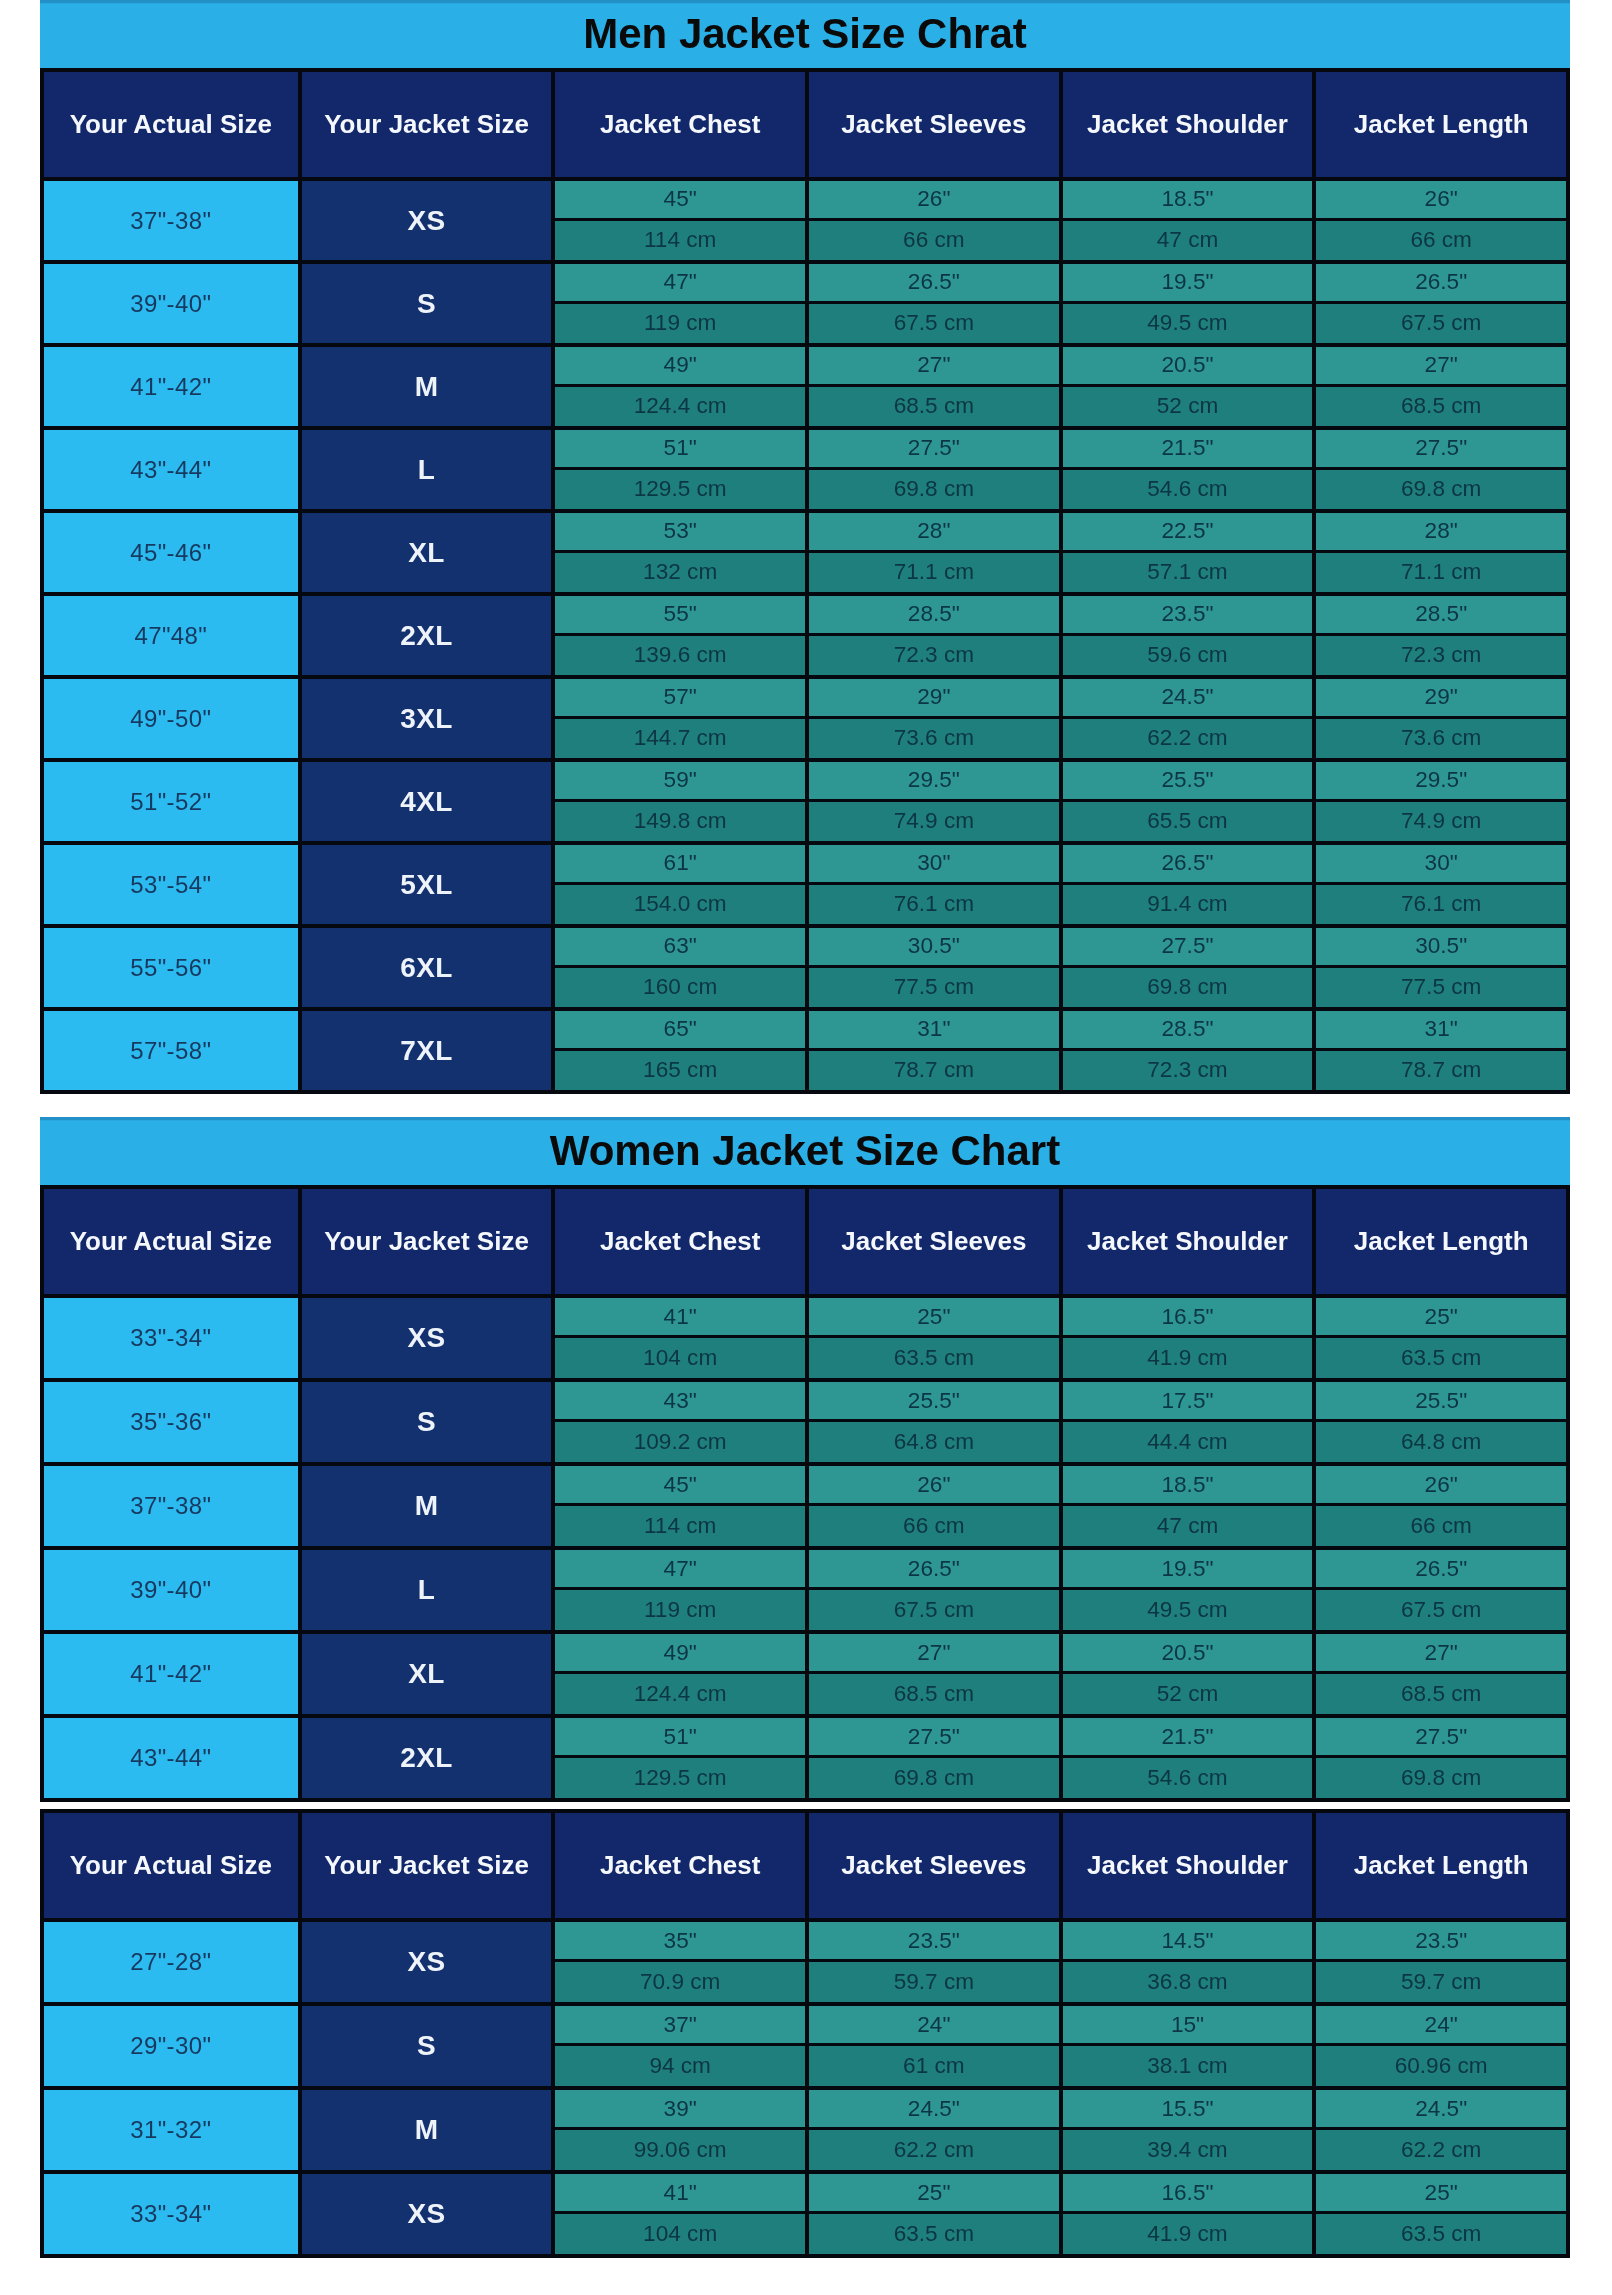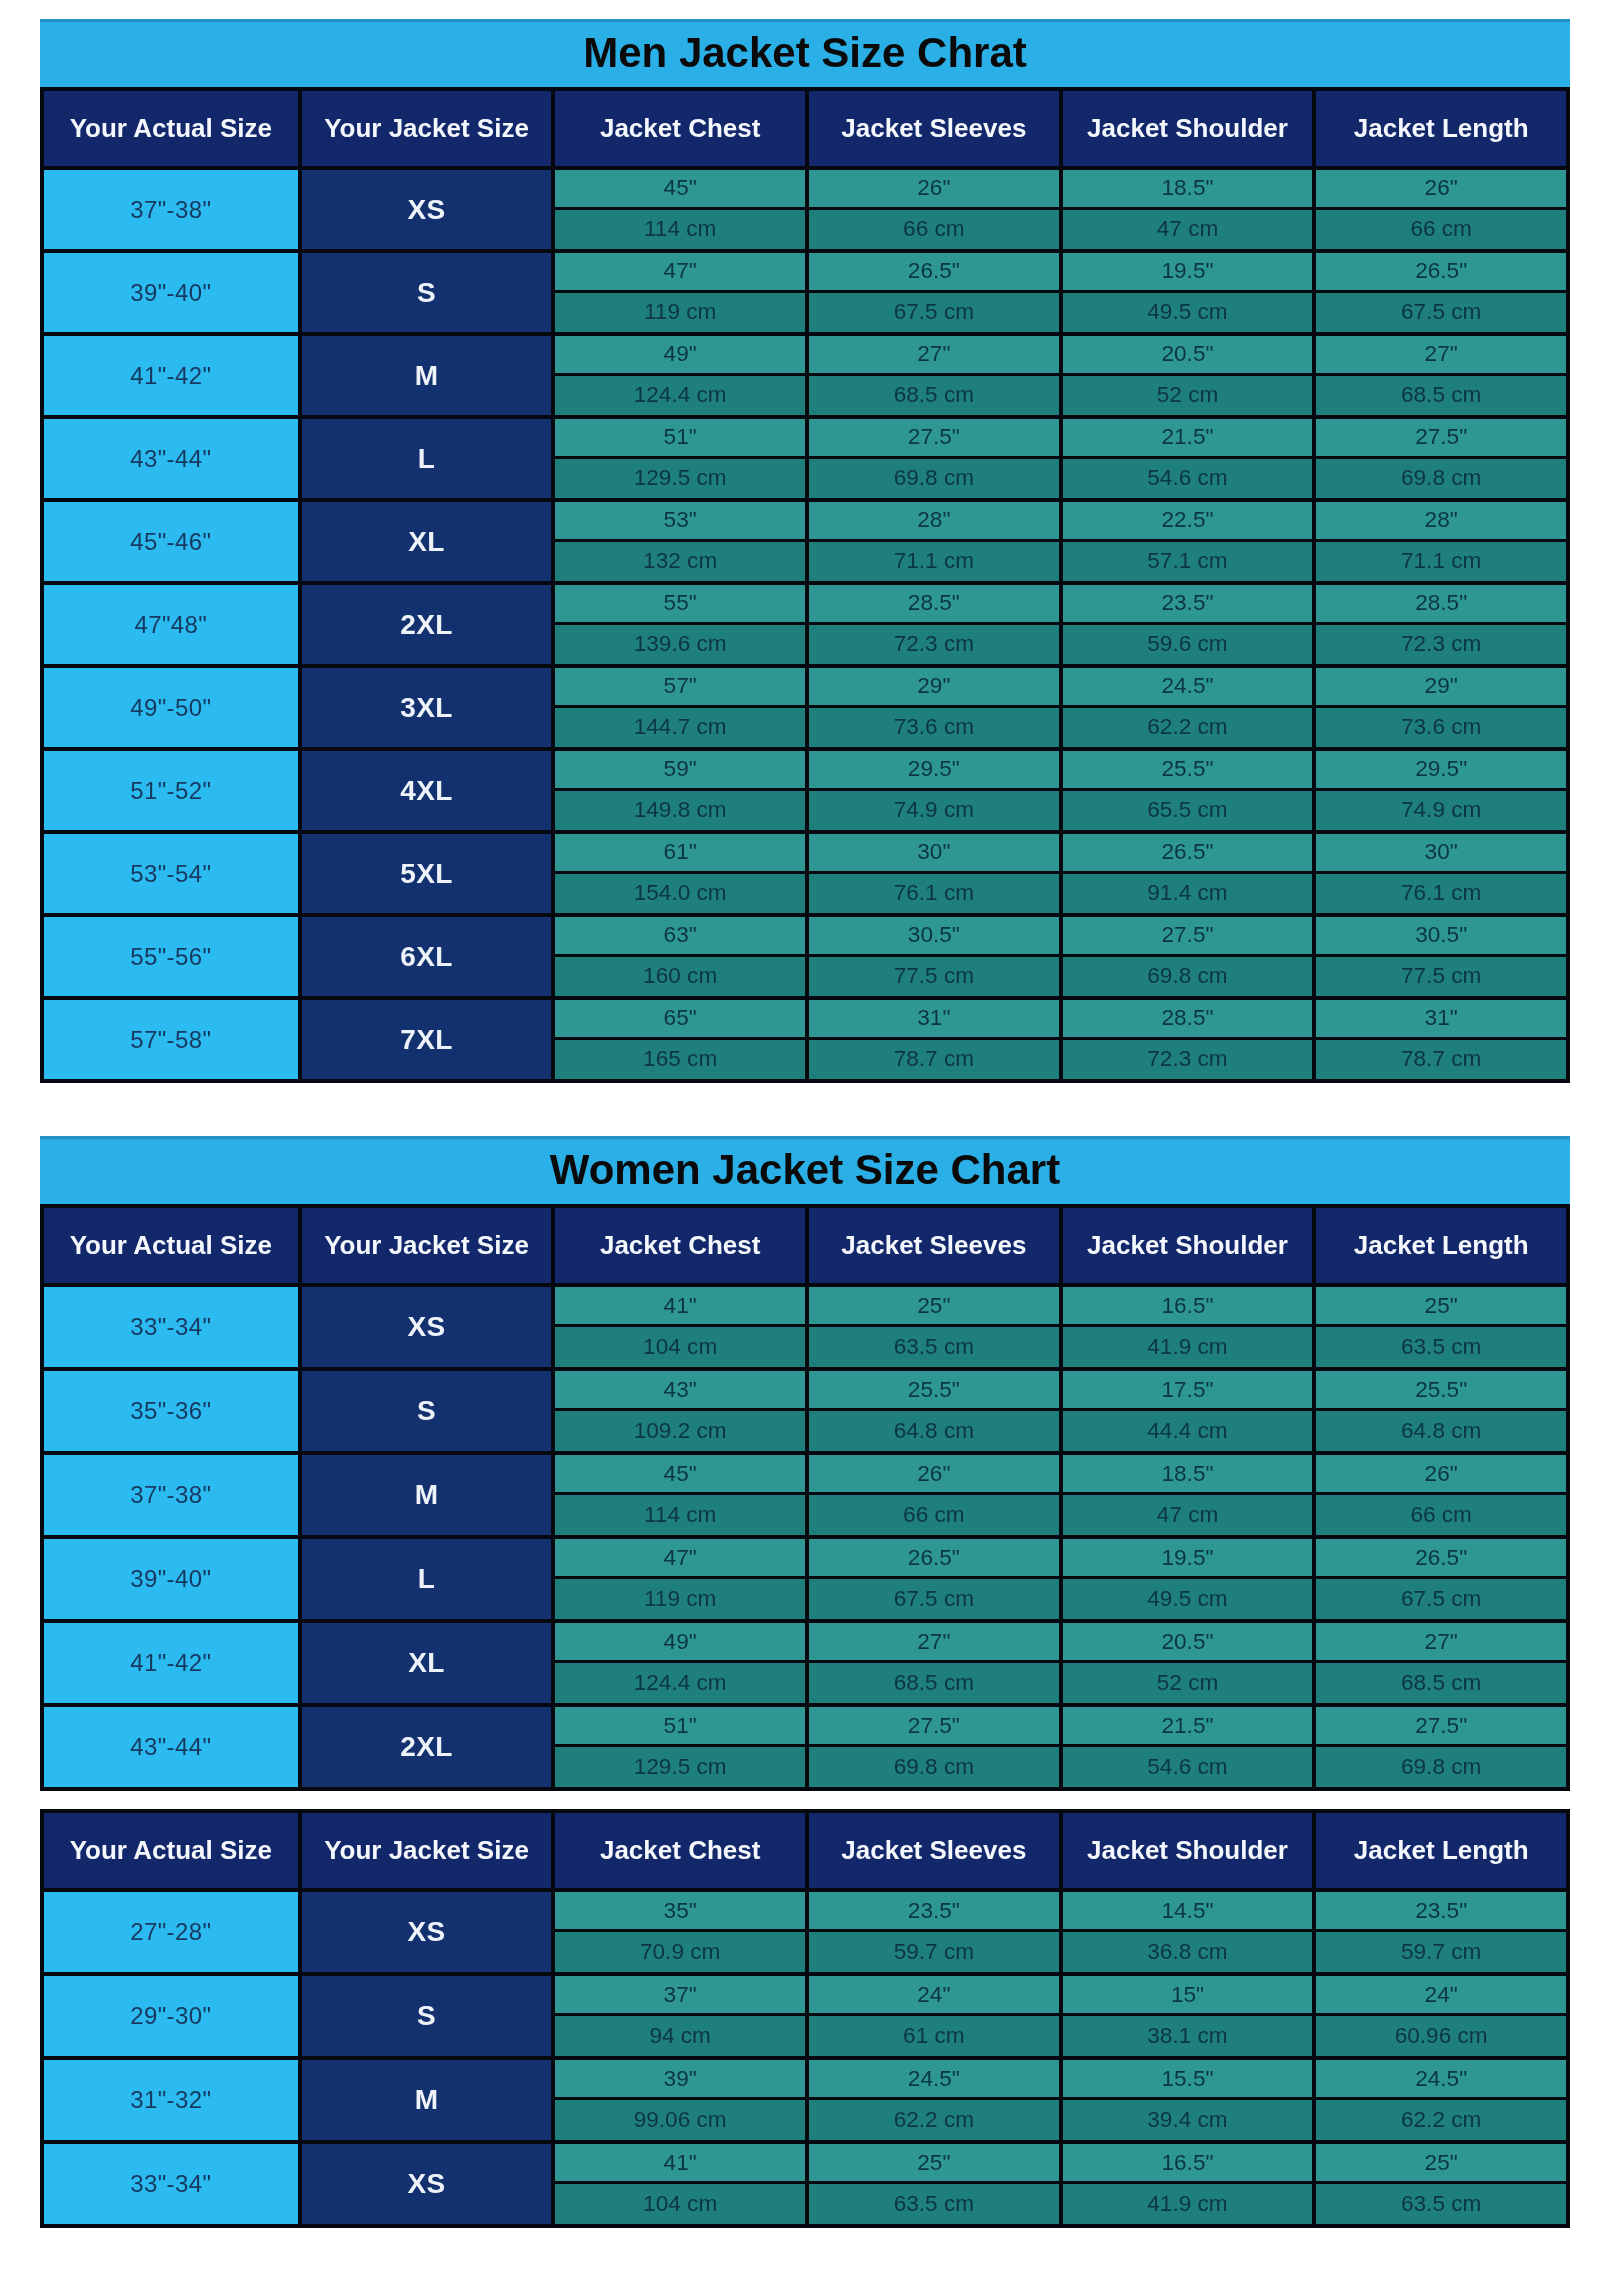--- a/index.html
+++ b/index.html
@@ -10,26 +10,25 @@
   .tbl{position:absolute;left:40px;width:1530px;}
   section[data-table="0"]{top:0px;}
   section[data-table="1"]{top:1117px;}
   section[data-table="2"]{top:1809px;}
 
   .title{
     height:68px;background:var(--title-bar,#2BAFE7);
     display:flex;align-items:center;justify-content:center;
     font-size:42px;font-weight:bold;color:var(--title-text,#0a0a0a);
     box-shadow:inset 0 3.2px 0 rgba(10,40,90,.22);
-    margin-top:19px;
   }
   .grid{border:4.8px solid var(--grid-line,#06080f);}
   .header-row{
     display:grid;grid-template-columns:repeat(6,1fr);
-    height:75px;background:var(--header-bg,#13286B);
+    height:105px;background:var(--header-bg,#13286B);
   }
   .header-cell{
     display:flex;align-items:center;justify-content:center;text-align:center;
     color:var(--header-text,#f4f7fb);font-weight:bold;font-size:26px;
     border-left:4px solid var(--grid-line,#06080f);
   }
   .header-cell:first-child{border-left:none;}
 
   .row{display:grid;grid-template-columns:repeat(6,1fr);border-top:4px solid var(--grid-line,#06080f);}
   section[data-table="0"] .row{height:79px;}

